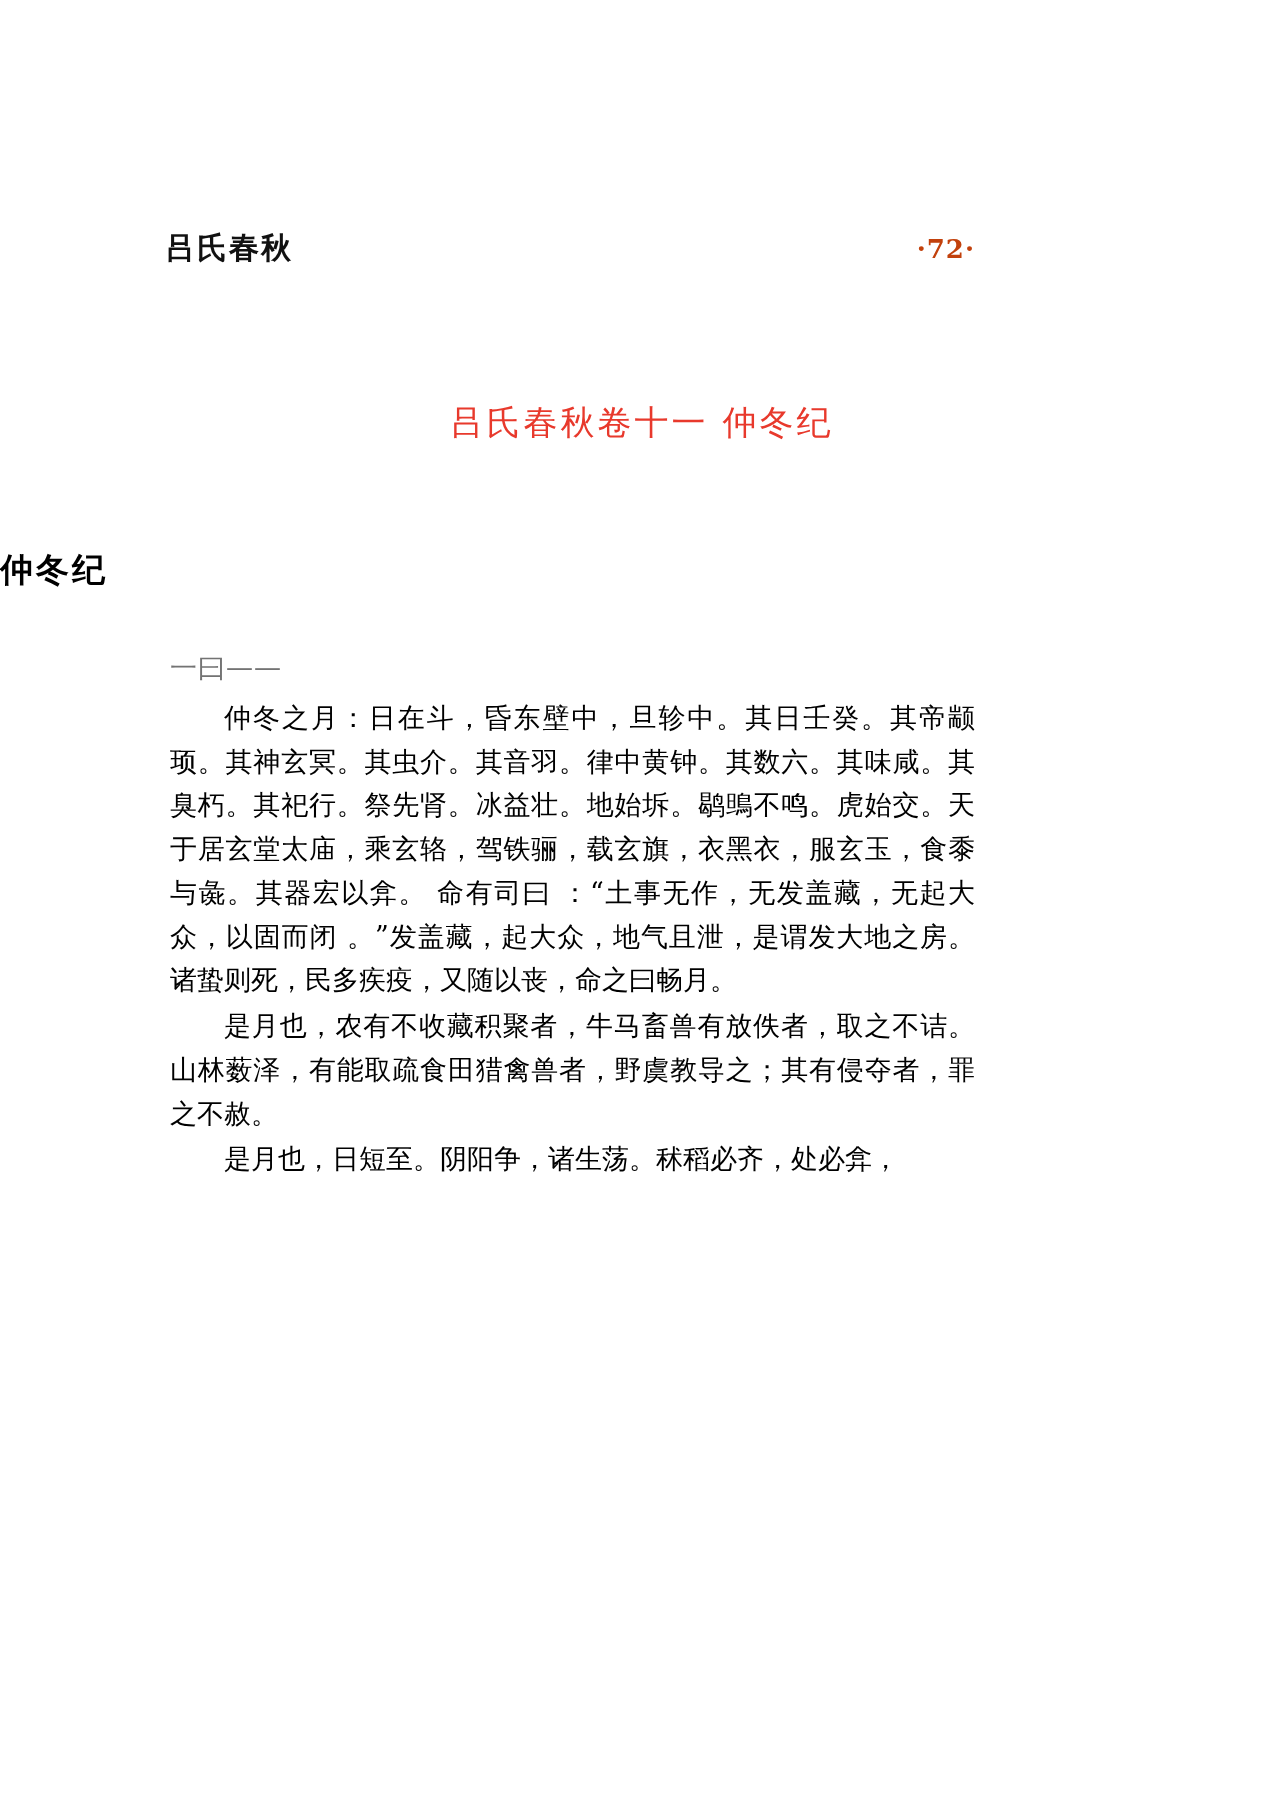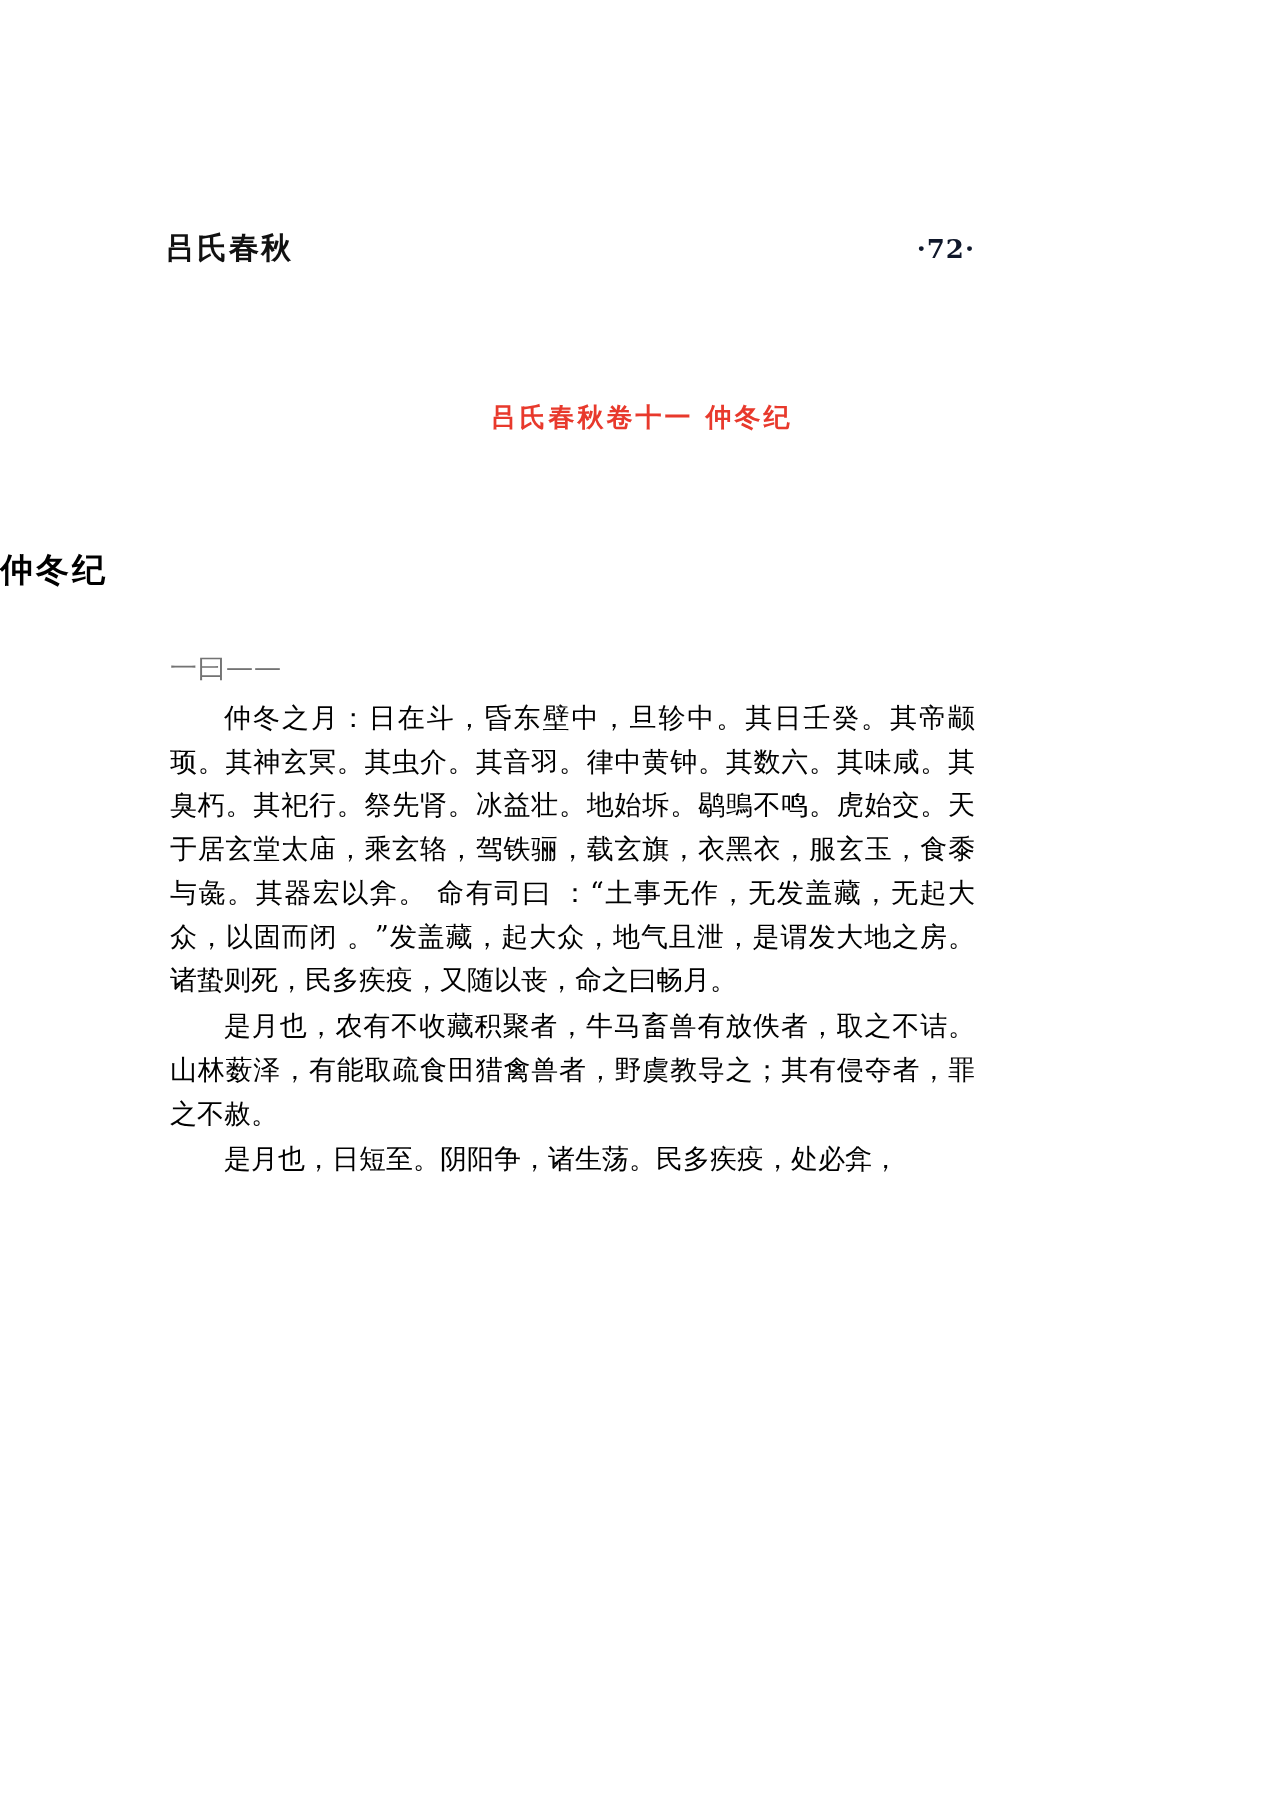--- a/index.html
+++ b/index.html
@@ -31,31 +31,31 @@
     font-weight: bold;
     font-size: 30px;
     letter-spacing: 2px;
     color: #111111;
   }
   .page-number {
     font-family: "DejaVu Serif", "Liberation Serif", serif;
     font-weight: bold;
     font-size: 26px;
     letter-spacing: 1px;
-    color: #0f172a;
+    color: #c2410c;
   }
   .chapter-title {
     position: absolute;
     left: 0;
     top: 400px;
     width: 1283px;
     text-align: center;
     font-family: "DejaVu Sans", "Liberation Sans", sans-serif;
-    font-weight: bold;
-    font-size: 26px;
+    font-weight: normal;
+    font-size: 34px;
     letter-spacing: 3px;
     color: #e8392c;
   }
   .section-title {
     position: absolute;
     left: 0;
     top: 548px;
     width: 1283px;
     text-align: left;
     font-family: "DejaVu Sans", "Liberation Sans", sans-serif;
@@ -99,16 +99,16 @@
   </div>
 
   <div class="chapter-title">吕氏春秋卷十一 仲冬纪</div>
 
   <div class="section-title">仲冬纪</div>
 
   <div class="body-block">
     <p class="subhead">一曰——</p>
     <p class="para">仲冬之月：日在斗，昏东壁中，旦轸中。其日壬癸。其帝颛顼。其神玄冥。其虫介。其音羽。律中黄钟。其数六。其味咸。其臭朽。其祀行。祭先肾。冰益壮。地始坼。鹖鴠不鸣。虎始交。天于居玄堂太庙，乘玄辂，驾铁骊，载玄旗，衣黑衣，服玄玉，食黍与彘。其器宏以弇。 命有司曰 ：“土事无作，无发盖藏，无起大众，以固而闭 。”发盖藏，起大众，地气且泄，是谓发大地之房。诸蛰则死，民多疾疫，又随以丧，命之曰畅月。</p>
     <p class="para">是月也，农有不收藏积聚者，牛马畜兽有放佚者，取之不诘。山林薮泽，有能取疏食田猎禽兽者，野虞教导之；其有侵夺者，罪之不赦。</p>
-    <p class="para">是月也，日短至。阴阳争，诸生荡。民多疾疫，处必弇，</p>
+    <p class="para">是月也，日短至。阴阳争，诸生荡。秫稻必齐，处必弇，</p>
   </div>
 
 </div>
 
 </body></html>

